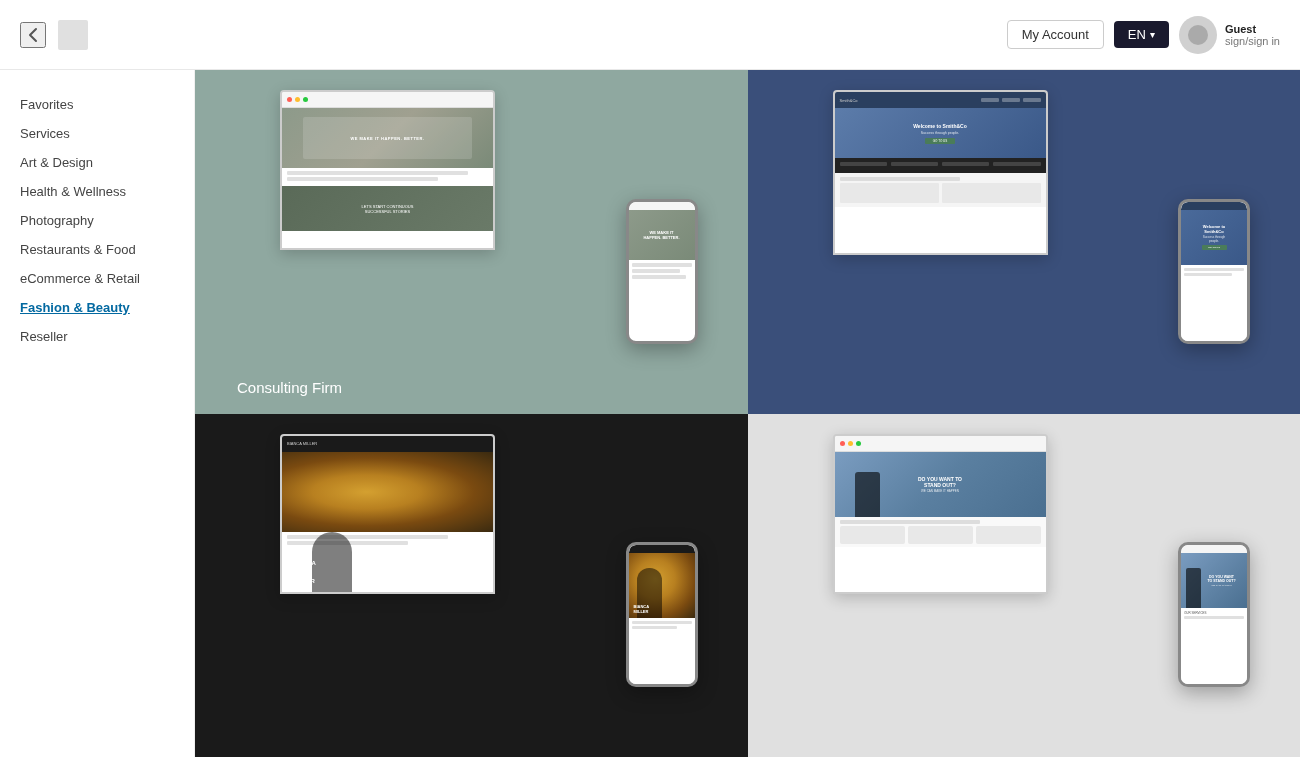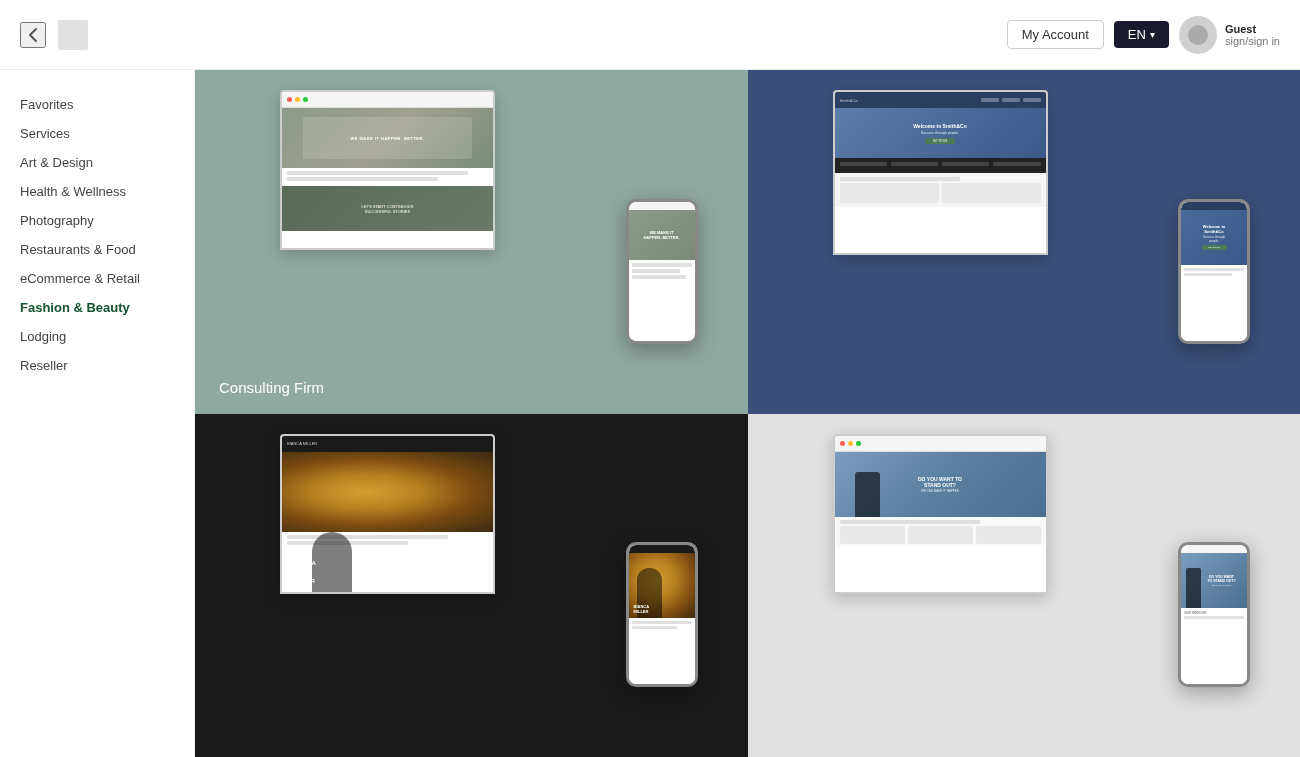--- a/index.html
+++ b/index.html
@@ -78,21 +78,21 @@
     }
     .sidebar-item.active::before {
       content: '';
       position: absolute;
       left: 0;
       top: 0;
       bottom: 0;
       width: 3px;
       background: #555;
     }
-    .sidebar-item.highlighted { color: #14532d; font-weight: 600; }
+    .sidebar-item.highlighted { color: #0369a1; font-weight: 600; text-decoration: underline; }
 
     
     .content-area {
       flex: 1;
       overflow-y: auto;
       display: grid;
       grid-template-columns: 1fr 1fr;
     }
 
     
@@ -103,21 +103,21 @@
       flex-direction: column;
       justify-content: flex-end;
       min-height: 330px;
     }
     .template-card:nth-child(1) { background: #8fa8a0; }
     .template-card:nth-child(2) { background: #3a4f7a; }
     .template-card:nth-child(3) { background: #1a1a1a; }
     .template-card:nth-child(4) { background: #e0e0e0; }
 
     .card-label {
-      padding: 18px 24px;
+      padding: 18px 42px;
       font-size: 15px;
       color: #fff;
       font-weight: 500;
       background: transparent;
       z-index: 2;
       position: relative;
     }
     .template-card:nth-child(4) .card-label { color: #333; }
 
     
@@ -214,23 +214,20 @@
     <div class="sidebar-item">
       <span>Restaurants &amp; Food</span>
     </div>
     <div class="sidebar-item">
       <span>eCommerce &amp; Retail</span>
     </div>
     <div class="sidebar-item highlighted">
       <span>Fashion &amp; Beauty</span>
     </div>
     <div class="sidebar-item">
-      <span>Lodging</span>
-    </div>
-    <div class="sidebar-item">
       <span>Reseller</span>
     </div>
   </nav>
 
   <div class="content-area">
 
     <div class="template-card" style="background:#8fa8a0;">
       <div class="mockup-container">
 
         <div class="desktop-mockup card1-desktop" style="position:absolute; left:85px; top:20px; width:215px; height:160px;">

